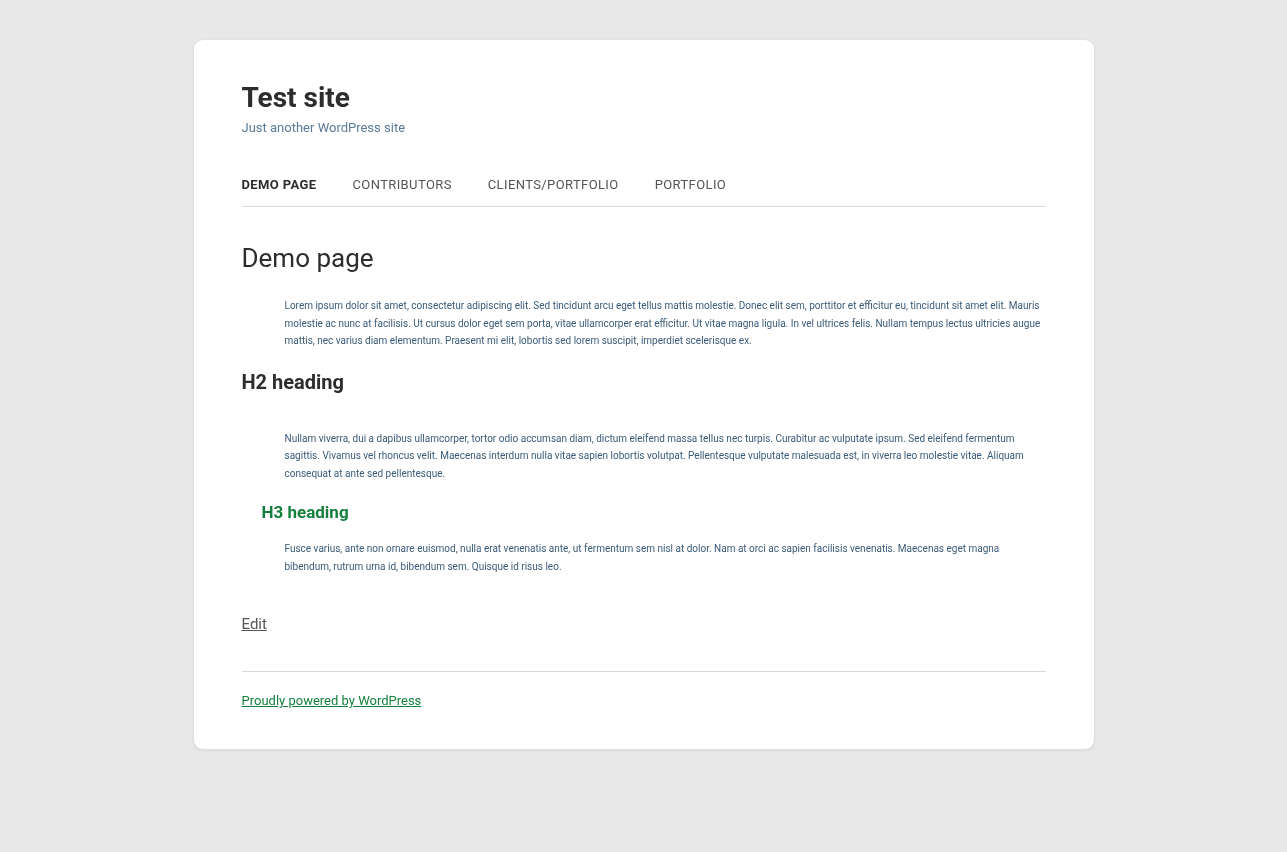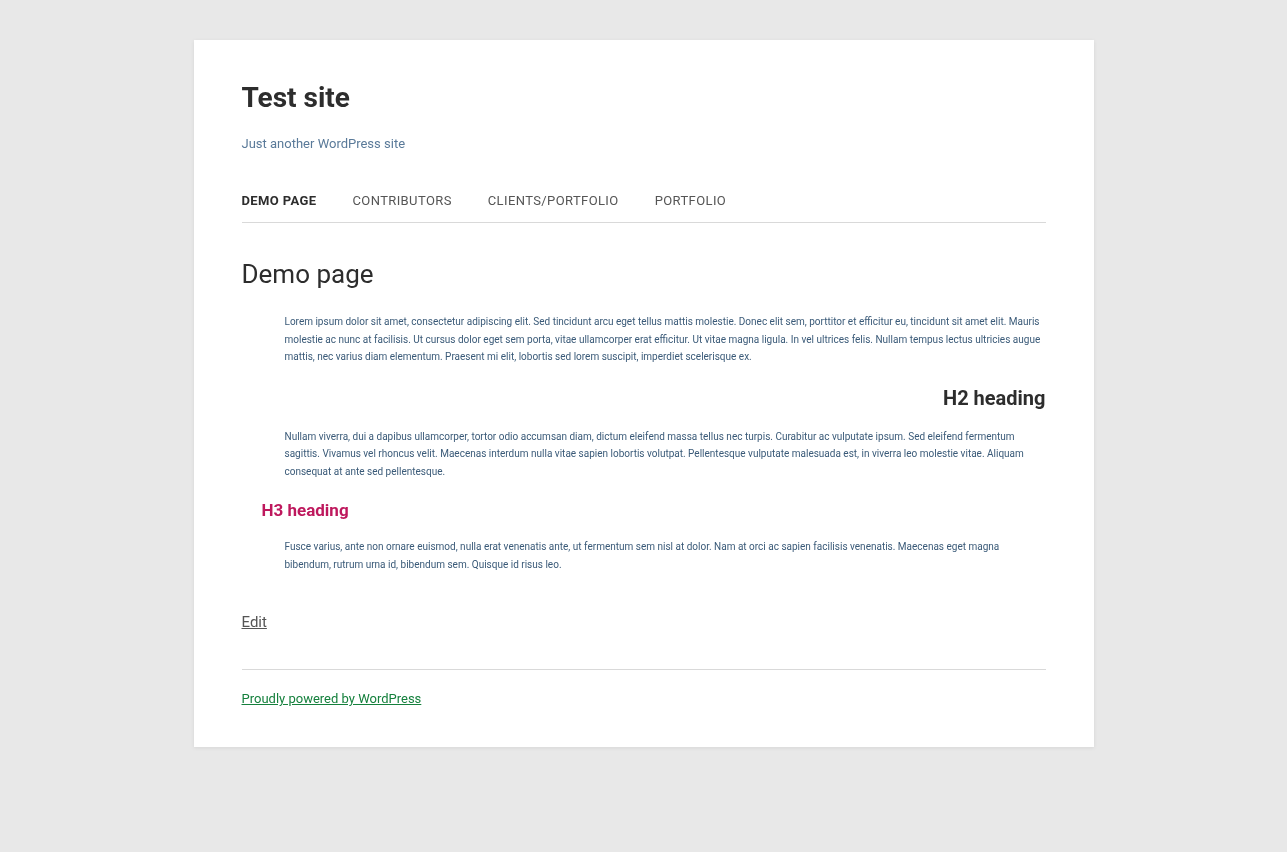--- a/index.html
+++ b/index.html
@@ -13,37 +13,38 @@
       align-items: flex-start;
       padding: 40px 20px;
     }
 
     .site-container {
       background: #ffffff;
       width: 900px;
       max-width: 1020px;
       padding: 40px 48px 40px 48px;
       box-shadow: 0 1px 4px rgba(0,0,0,0.08);
+      border-radius: 9px;
     }
 
     .site-branding {
       margin-bottom: 28px;
     }
 
     .site-title {
       font-size: 28px;
       font-weight: 700;
       color: #2d2d2d;
       line-height: 1.3;
     }
 
     .site-tagline {
       font-size: 13px;
       color: #5a7a99;
-      margin-top: 20px;
+      margin-top: 4px;
     }
 
     .site-nav {
       display: flex;
       gap: 0;
       padding: 0;
       margin: 0;
       border-bottom: 1px solid #d9d9d9;
     }
 
@@ -81,28 +82,27 @@
       color: #3a5a78;
       margin-bottom: 20px;
       margin-left: 43px;
     }
 
     .h2-heading {
       font-size: 20px;
       font-weight: 700;
       color: #2d2d2d;
       margin-top: 16px;
-      margin-bottom: 18px;
-      text-align: right;
+      margin-bottom: 36px;
     }
 
     .h3-heading {
       font-size: 17px;
       font-weight: 700;
-      color: #be185d;
+      color: #15803d;
       margin-top: 8px;
       margin-bottom: 18px;
       padding-left: 20px;
     }
 
     .edit-link {
       display: inline-block;
       margin-top: 20px;
       margin-bottom: 20px;
       font-size: 15px;

